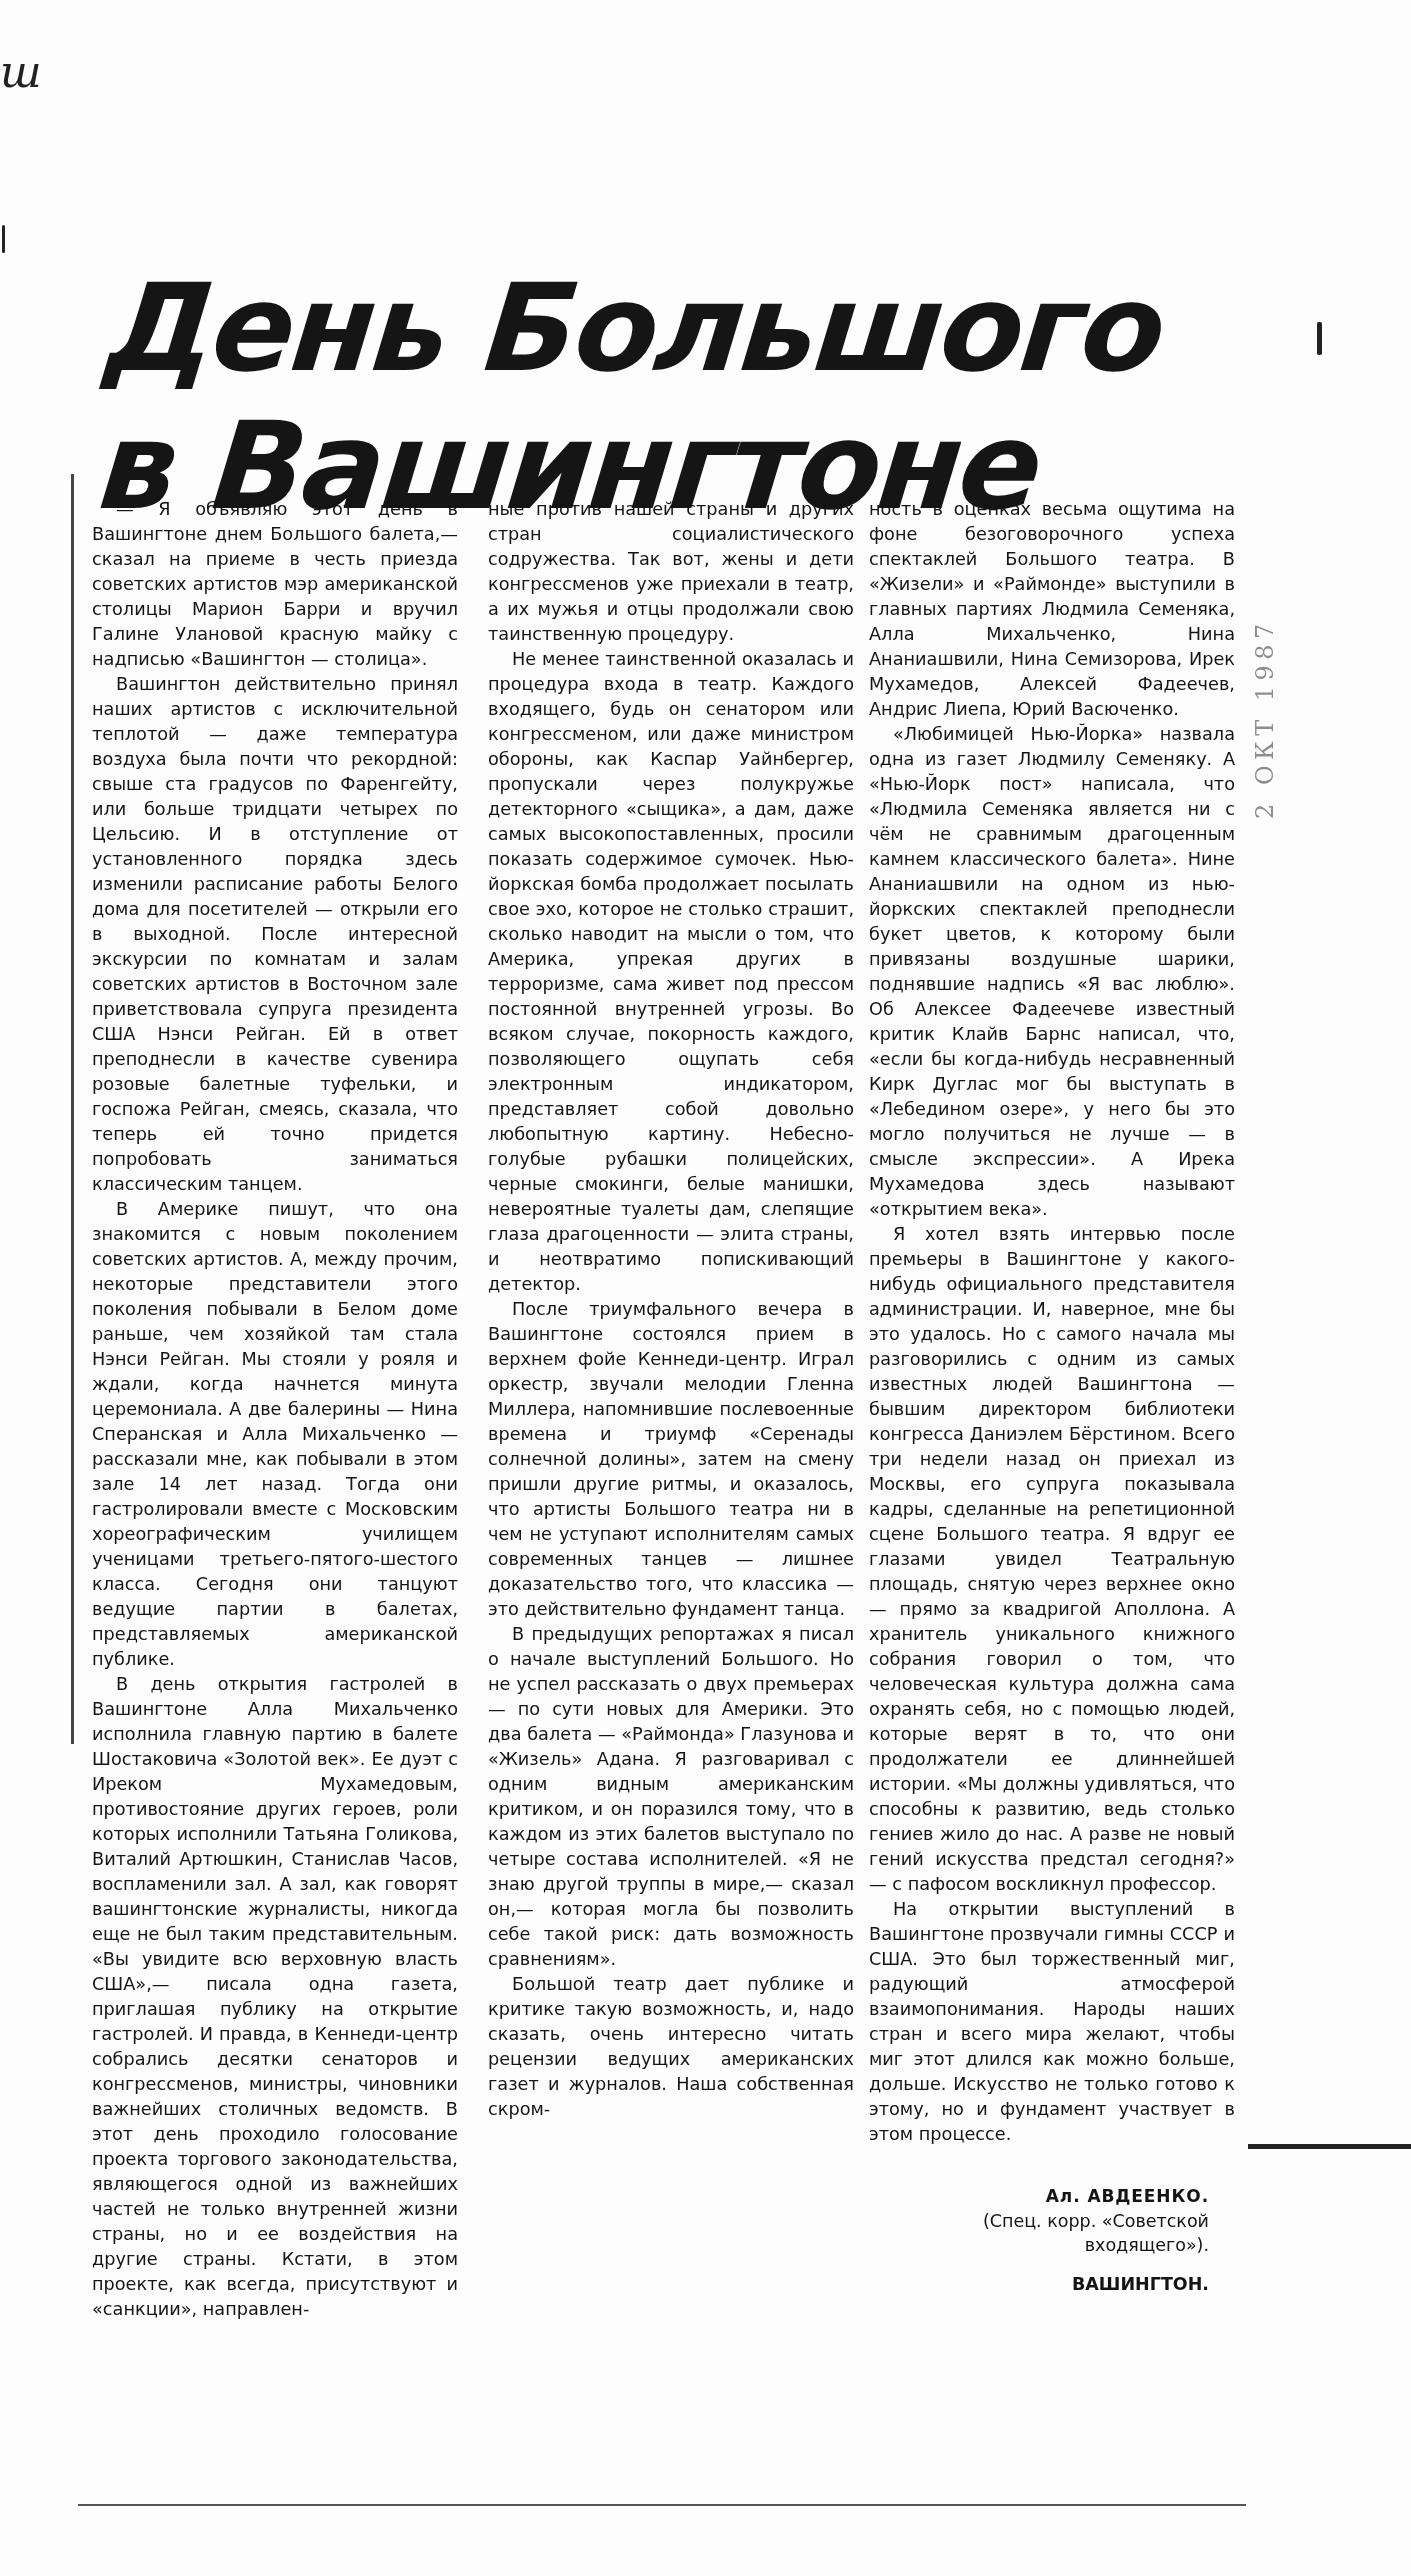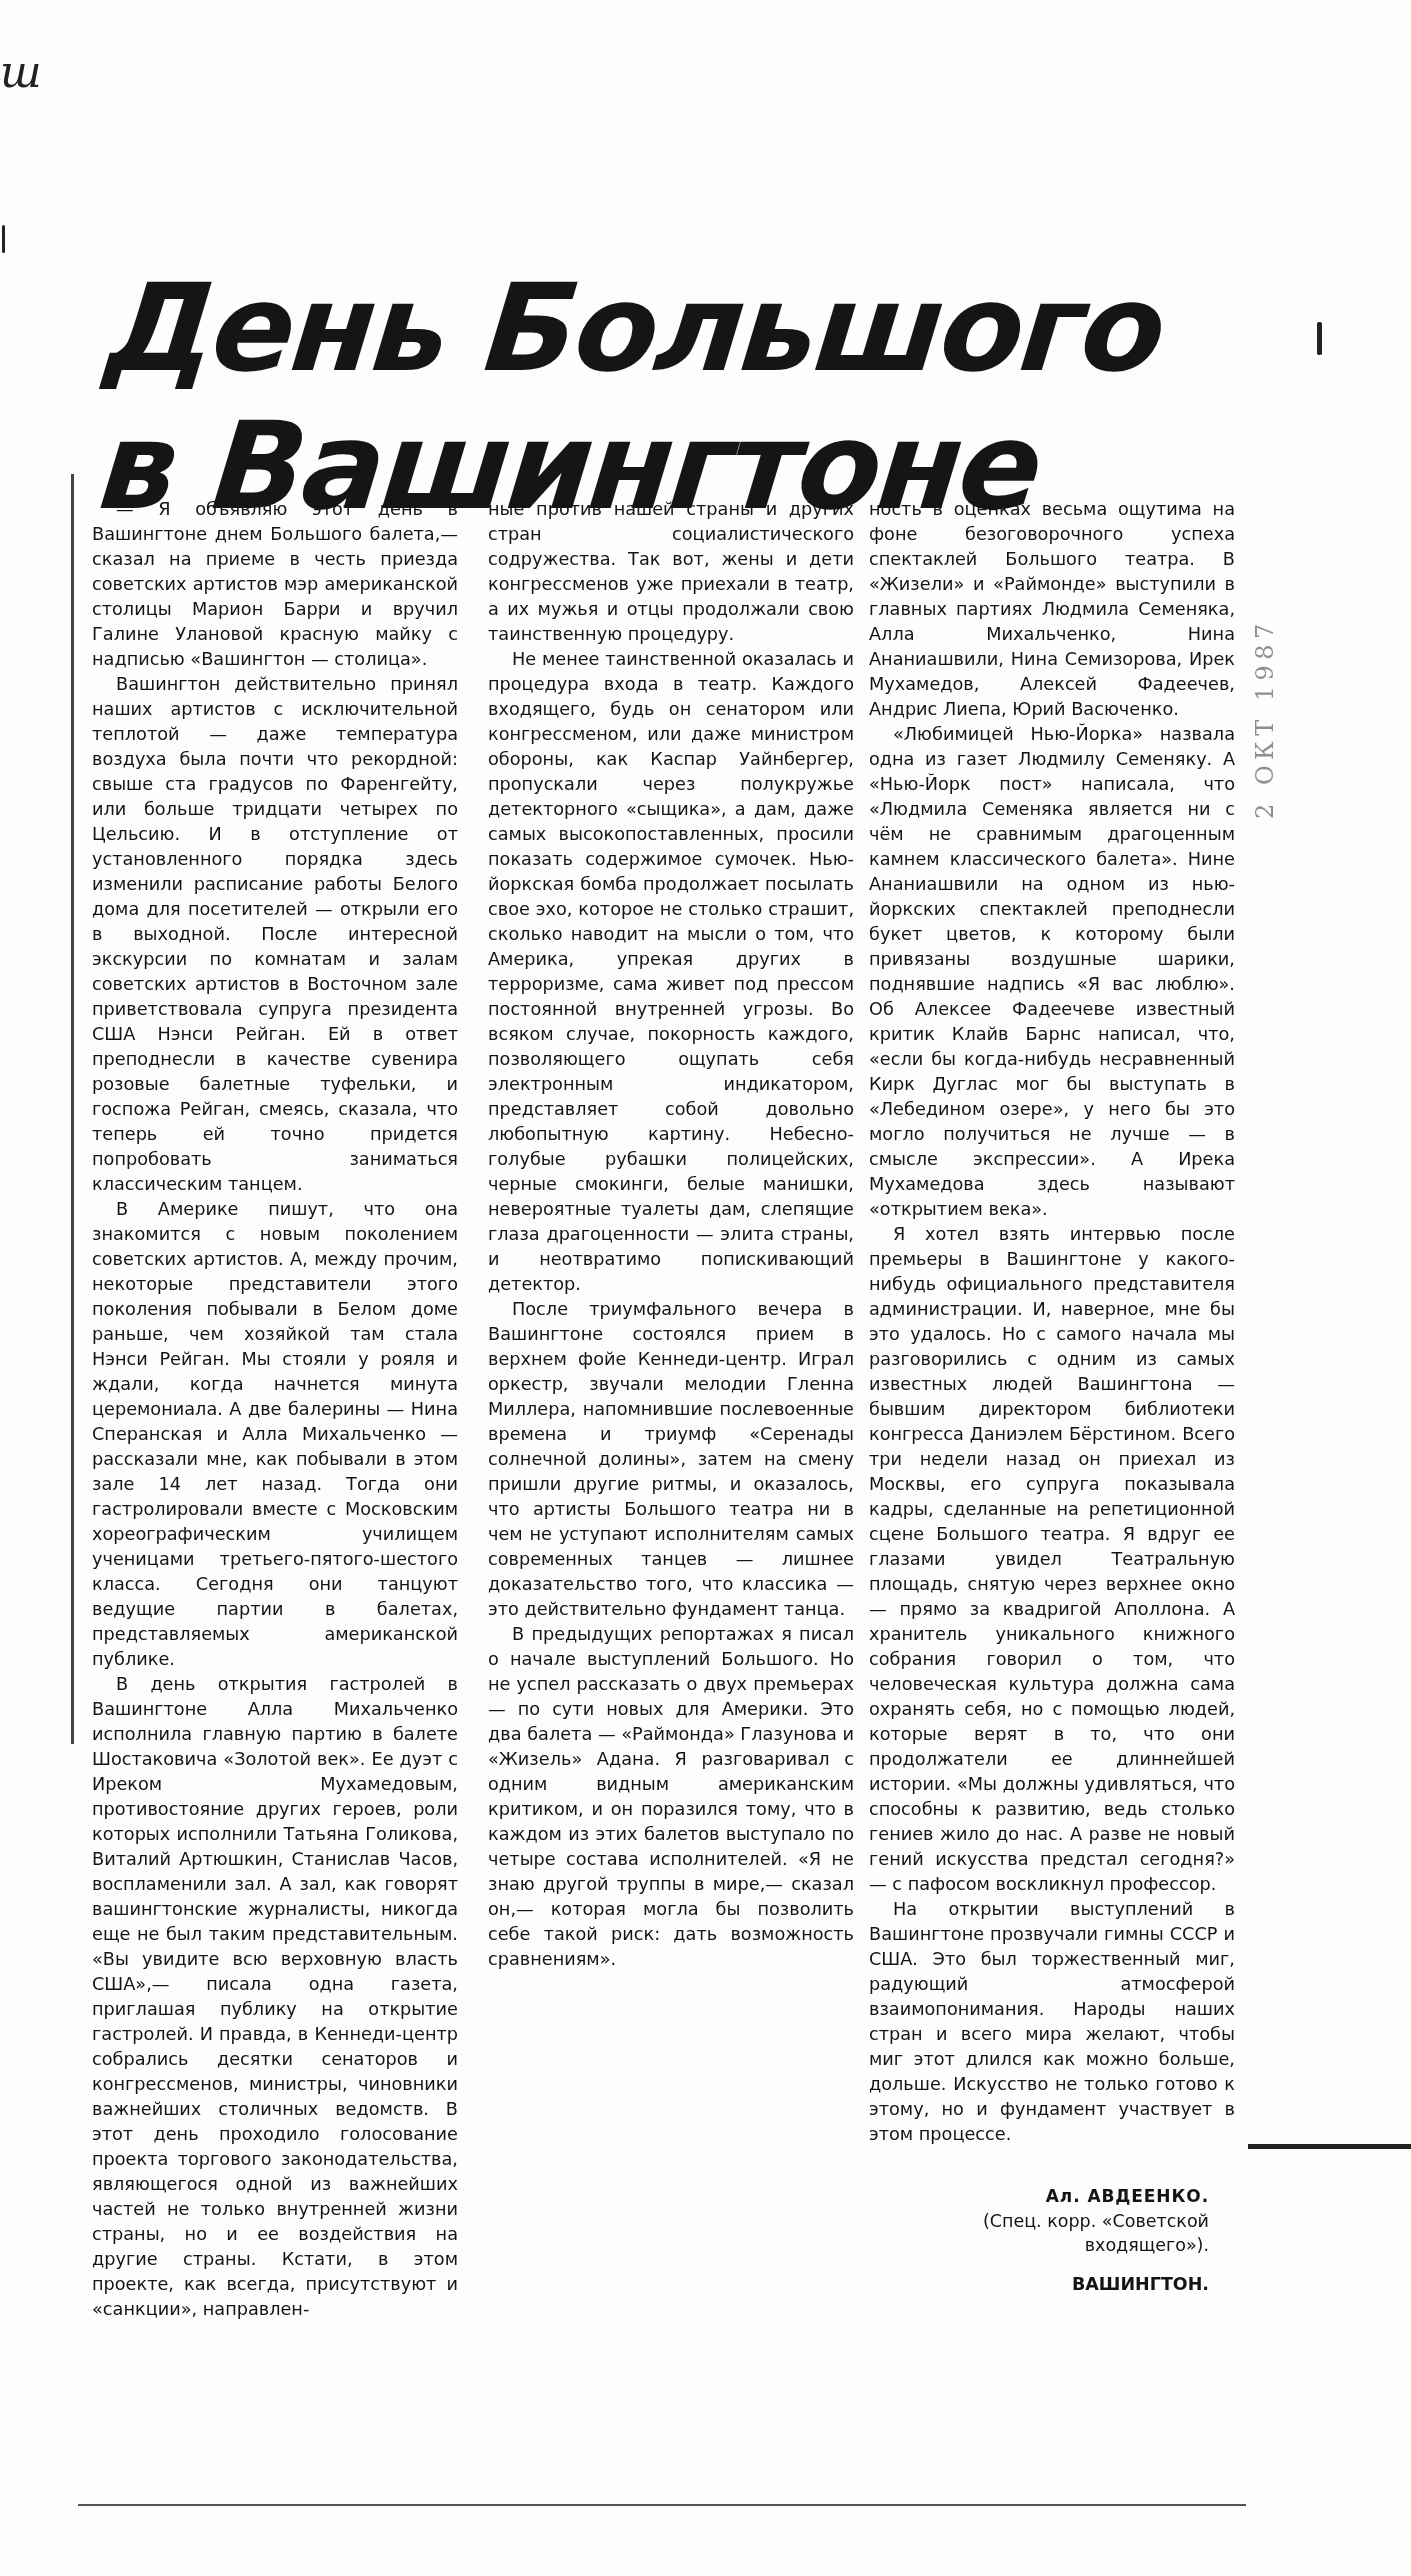--- a/index.html
+++ b/index.html
@@ -100,20 +100,21 @@
     <p>— Я объявляю этот день в Вашингтоне днем Большого балета,— сказал на приеме в честь приезда советских артистов мэр американской столицы Марион Барри и вручил Галине Улановой красную майку с надписью «Вашингтон — столица».</p>
     <p>Вашингтон действительно принял наших артистов с исключительной теплотой — даже температура воздуха была почти что рекордной: свыше ста градусов по Фаренгейту, или больше тридцати четырех по Цельсию. И в отступление от установленного порядка здесь изменили расписание работы Белого дома для посетителей — открыли его в выходной. После интересной экскурсии по комнатам и залам советских артистов в Восточном зале приветствовала супруга президента США Нэнси Рейган. Ей в ответ преподнесли в качестве сувенира розовые балетные туфельки, и госпожа Рейган, смеясь, сказала, что теперь ей точно придется попробовать заниматься классическим танцем.</p>
     <p>В Америке пишут, что она знакомится с новым поколением советских артистов. А, между прочим, некоторые представители этого поколения побывали в Белом доме раньше, чем хозяйкой там стала Нэнси Рейган. Мы стояли у рояля и ждали, когда начнется минута церемониала. А две балерины — Нина Сперанская и Алла Михальченко — рассказали мне, как побывали в этом зале 14 лет назад. Тогда они гастролировали вместе с Московским хореографическим училищем ученицами третьего-пятого-шестого класса. Сегодня они танцуют ведущие партии в балетах, представляемых американской публике.</p>
     <p>В день открытия гастролей в Вашингтоне Алла Михальченко исполнила главную партию в балете Шостаковича «Золотой век». Ее дуэт с Иреком Мухамедовым, противостояние других героев, роли которых исполнили Татьяна Голикова, Виталий Артюшкин, Станислав Часов, воспламенили зал. А зал, как говорят вашингтонские журналисты, никогда еще не был таким представительным. «Вы увидите всю верховную власть США»,— писала одна газета, приглашая публику на открытие гастролей. И правда, в Кеннеди-центр собрались десятки сенаторов и конгрессменов, министры, чиновники важнейших столичных ведомств. В этот день проходило голосование проекта торгового законодательства, являющегося одной из важнейших частей не только внутренней жизни страны, но и ее воздействия на другие страны. Кстати, в этом проекте, как всегда, присутствуют и «санкции», направлен-</p>
   </div>
   <div class="col col2">
     <p style="text-indent:0">ные против нашей страны и других стран социалистического содружества. Так вот, жены и дети конгрессменов уже приехали в театр, а их мужья и отцы продолжали свою таинственную процедуру.</p>
     <p>Не менее таинственной оказалась и процедура входа в театр. Каждого входящего, будь он сенатором или конгрессменом, или даже министром обороны, как Каспар Уайнбергер, пропускали через полукружье детекторного «сыщика», а дам, даже самых высокопоставленных, просили показать содержимое сумочек. Нью-йоркская бомба продолжает посылать свое эхо, которое не столько страшит, сколько наводит на мысли о том, что Америка, упрекая других в терроризме, сама живет под прессом постоянной внутренней угрозы. Во всяком случае, покорность каждого, позволяющего ощупать себя электронным индикатором, представляет собой довольно любопытную картину. Небесно-голубые рубашки полицейских, черные смокинги, белые манишки, невероятные туалеты дам, слепящие глаза драгоценности — элита страны, и неотвратимо попискивающий детектор.</p>
     <p>После триумфального вечера в Вашингтоне состоялся прием в верхнем фойе Кеннеди-центр. Играл оркестр, звучали мелодии Гленна Миллера, напомнившие послевоенные времена и триумф «Серенады солнечной долины», затем на смену пришли другие ритмы, и оказалось, что артисты Большого театра ни в чем не уступают исполнителям самых современных танцев — лишнее доказательство того, что классика — это действительно фундамент танца.</p>
     <p>В предыдущих репортажах я писал о начале выступлений Большого. Но не успел рассказать о двух премьерах — по сути новых для Америки. Это два балета — «Раймонда» Глазунова и «Жизель» Адана. Я разговаривал с одним видным американским критиком, и он поразился тому, что в каждом из этих балетов выступало по четыре состава исполнителей. «Я не знаю другой труппы в мире,— сказал он,— которая могла бы позволить себе такой риск: дать возможность сравнениям».</p>
+    <p>Большой театр дает публике и критике такую возможность, и, надо сказать, очень интересно читать рецензии ведущих американских газет и журналов. Наша собственная скром-</p>
   </div>
   <div class="col col3">
     <p style="text-indent:0">ность в оценках весьма ощутима на фоне безоговорочного успеха спектаклей Большого театра. В «Жизели» и «Раймонде» выступили в главных партиях Людмила Семеняка, Алла Михальченко, Нина Ананиашвили, Нина Семизорова, Ирек Мухамедов, Алексей Фадеечев, Андрис Лиепа, Юрий Васюченко.</p>
     <p>«Любимицей Нью-Йорка» назвала одна из газет Людмилу Семеняку. А «Нью-Йорк пост» написала, что «Людмила Семеняка является ни с чём не сравнимым драгоценным камнем классического балета». Нине Ананиашвили на одном из нью-йоркских спектаклей преподнесли букет цветов, к которому были привязаны воздушные шарики, поднявшие надпись «Я вас люблю». Об Алексее Фадеечеве известный критик Клайв Барнс написал, что, «если бы когда-нибудь несравненный Кирк Дуглас мог бы выступать в «Лебедином озере», у него бы это могло получиться не лучше — в смысле экспрессии». А Ирека Мухамедова здесь называют «открытием века».</p>
     <p>Я хотел взять интервью после премьеры в Вашингтоне у какого-нибудь официального представителя администрации. И, наверное, мне бы это удалось. Но с самого начала мы разговорились с одним из самых известных людей Вашингтона — бывшим директором библиотеки конгресса Даниэлем Бёрстином. Всего три недели назад он приехал из Москвы, его супруга показывала кадры, сделанные на репетиционной сцене Большого театра. Я вдруг ее глазами увидел Театральную площадь, снятую через верхнее окно — прямо за квадригой Аполлона. А хранитель уникального книжного собрания говорил о том, что человеческая культура должна сама охранять себя, но с помощью людей, которые верят в то, что они продолжатели ее длиннейшей истории. «Мы должны удивляться, что способны к развитию, ведь столько гениев жило до нас. А разве не новый гений искусства предстал сегодня?» — с пафосом воскликнул профессор.</p>
     <p>На открытии выступлений в Вашингтоне прозвучали гимны СССР и США. Это был торжественный миг, радующий атмосферой взаимопонимания. Народы наших стран и всего мира желают, чтобы миг этот длился как можно больше, дольше. Искусство не только готово к этому, но и фундамент участвует в этом процессе.</p>
     <div class="byline">
       <span class="author">Ал. АВДЕЕНКО.</span>
       <span class="role">(Спец. корр. «Советской</span>
       <span class="role">входящего»).</span>

